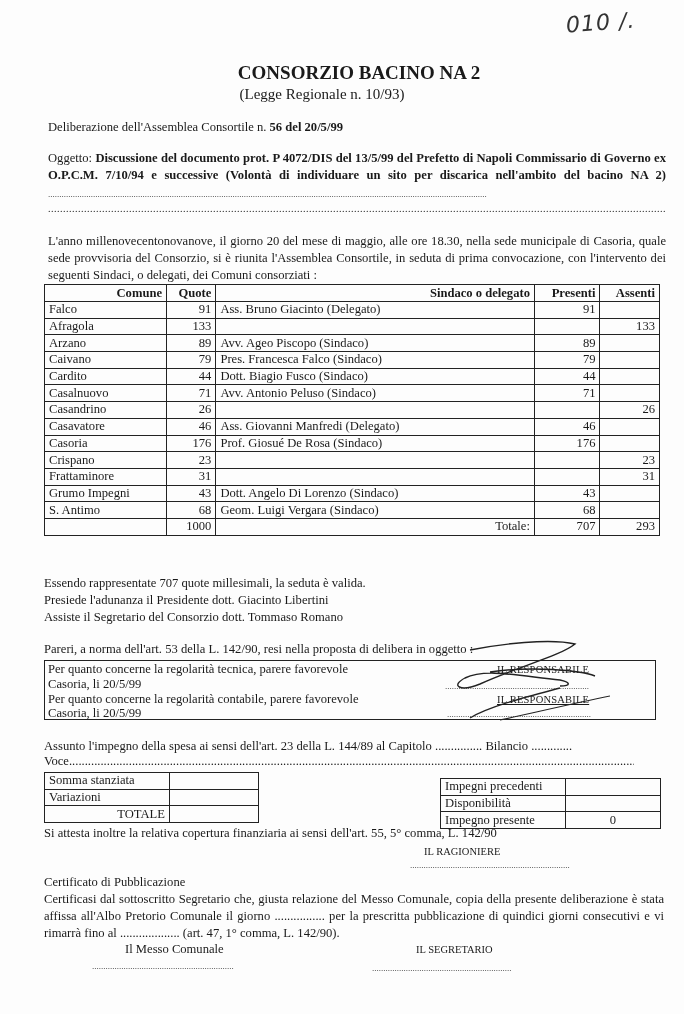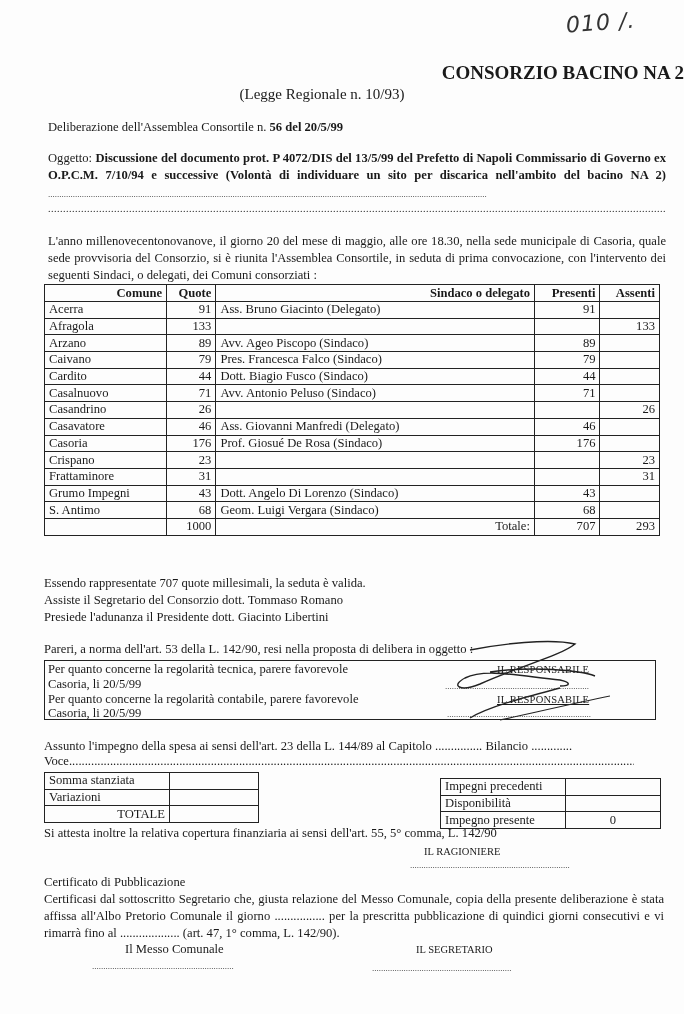--- a/index.html
+++ b/index.html
@@ -2,21 +2,21 @@
 <html><head>
 <meta charset="utf-8">
 <style>
   html, body { margin: 0; padding: 0; }
   body {
     width: 684px; height: 1014px; background: #fdfdfd; position: relative; overflow: hidden;
     font-family: "Liberation Serif", "DejaVu Serif", serif; color: #1a1a1a;
   }
   .abs { position: absolute; }
   .handnote { left: 566px; top: 10px; font-size: 22px; font-style: italic; color: #333; transform: rotate(-4deg); font-family: "DejaVu Sans", sans-serif; letter-spacing: 1px; }
-  .title { left: 0; width: 684px; top: 62px; text-align: right; font-size: 19px; font-weight: bold; padding-left: 34px; box-sizing: border-box; }
+  .title { left: 0; width: 684px; top: 62px; text-align: center; font-size: 19px; font-weight: bold; padding-left: 34px; box-sizing: border-box; }
   .subtitle { left: 0; width: 590px; top: 86px; text-align: center; font-size: 15px; padding-left: 54px; box-sizing: border-box; }
   .p { font-size: 12.6px; line-height: 17px; }
   .just { text-align: justify; }
   .delib { left: 48px; top: 119px; }
   .oggetto { left: 48px; top: 150px; width: 618px; }
   .dots { left: 48px; top: 203px; width: 618px; overflow: hidden; white-space: nowrap; font-size: 10px; letter-spacing: 0.5px; }
   .intro { left: 48px; top: 233px; width: 618px; }
   table { border-collapse: collapse; font-size: 12.6px; }
   table td { border: 1.3px solid #222; padding: 0 4px; height: 15.7px; line-height: 15px; white-space: nowrap; }
   .main-table { left: 44px; top: 284px; width: 616px; }
@@ -72,21 +72,21 @@
     <tr>
       <th style="width:112px">Comune</th>
       <th style="width:40px">Quote</th>
       <th style="width:307px">Sindaco o delegato</th>
       <th style="width:56px">Presenti</th>
       <th style="width:50px">Assenti</th>
     </tr>
   </thead>
   <tbody id="att-body">
       <tr>
-        <td>Acerra</td>
+        <td>Falco</td>
         <td class="r">91</td>
         <td>Ass. Bruno Giacinto (Delegato)</td>
         <td class="r">91</td>
         <td class="r"></td>
       </tr>
       <tr>
         <td>Afragola</td>
         <td class="r">133</td>
         <td></td>
         <td class="r"></td>
@@ -174,22 +174,22 @@
         <td class="r">1000</td>
         <td class="r">Totale:</td>
         <td class="r">707</td>
         <td class="r">293</td>
       </tr>
     </tbody>
 </table>
 
 <div class="abs p summary">
   <div>Essendo rappresentate 707 quote millesimali, la seduta è valida.</div>
+  <div>Presiede l'adunanza il Presidente dott. Giacinto Libertini</div>
   <div>Assiste il Segretario del Consorzio dott. Tommaso Romano</div>
-  <div>Presiede l'adunanza il Presidente dott. Giacinto Libertini</div>
 </div>
 
 <div class="abs p pareri-head">Pareri, a norma dell'art. 53 della L. 142/90, resi nella proposta di delibera in oggetto :</div>
 <div class="abs pareri-box">
   <div class="line" style="top:1px">Per quanto concerne la regolarità tecnica, parere favorevole</div>
   <div class="line" style="top:16px">Casoria, li 20/5/99</div>
   <div class="line" style="top:31px">Per quanto concerne la regolarità contabile, parere favorevole</div>
   <div class="line" style="top:45px">Casoria, li 20/5/99</div>
   <div class="resp" style="left:452px; top:3px">IL RESPONSABILE</div>
   <div class="dotted" style="left:400px; top:20px; width:205px">................................................................</div>

